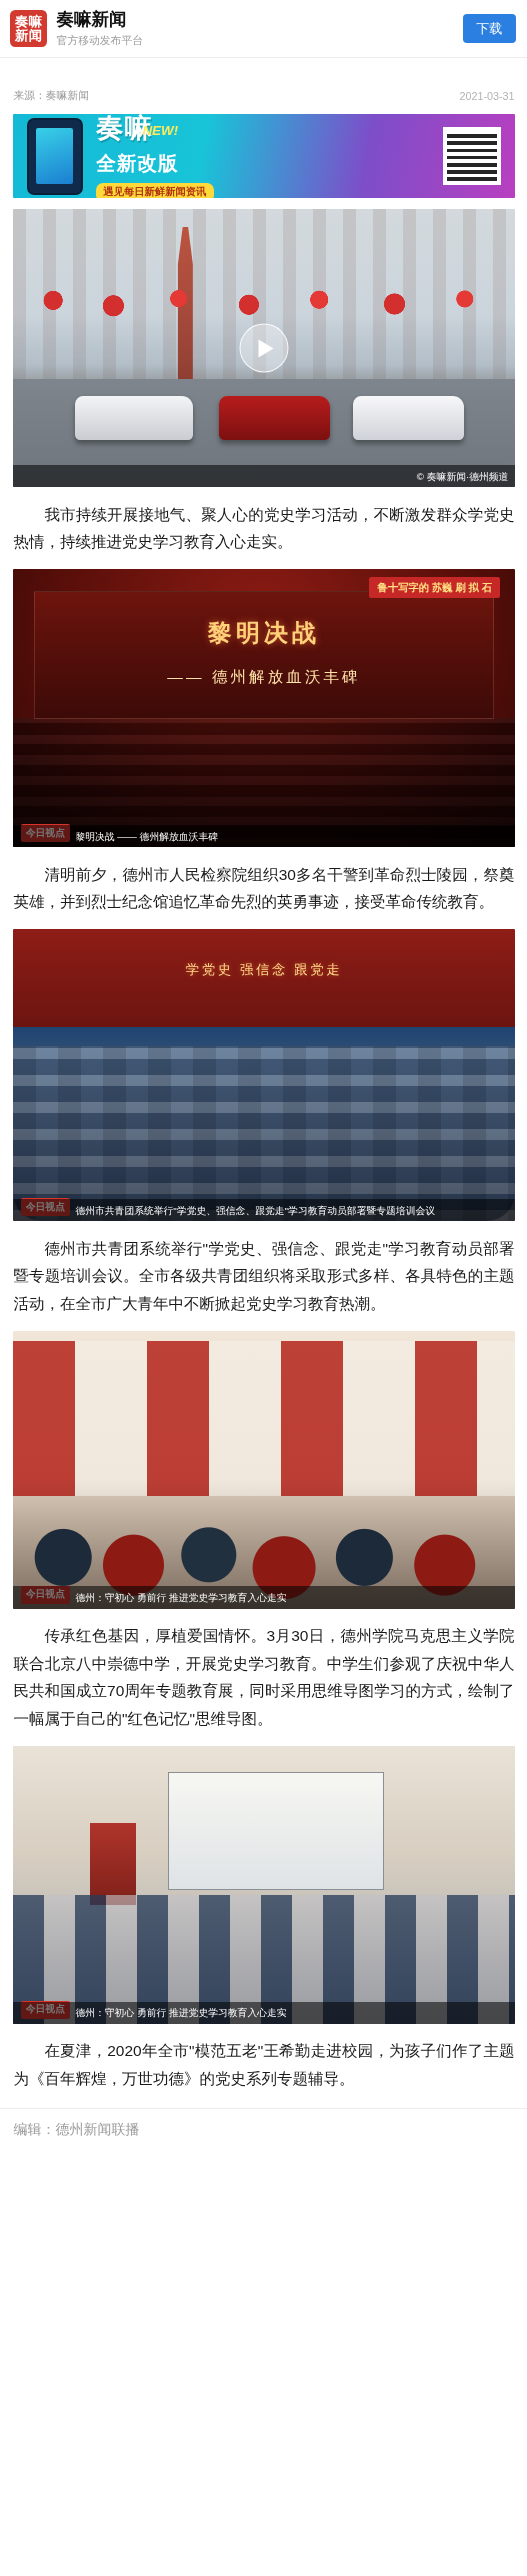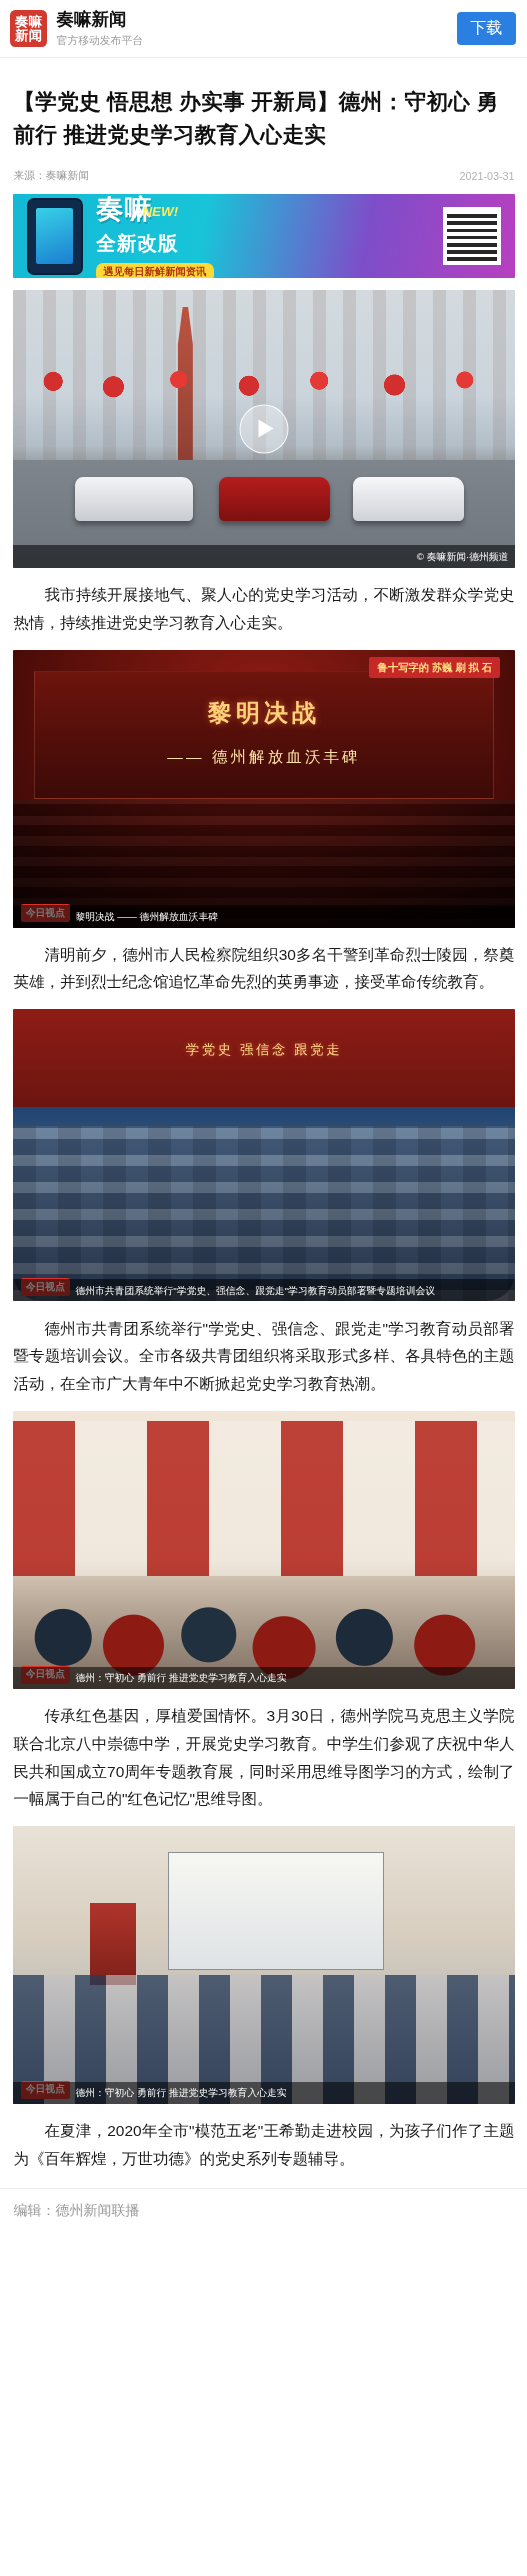--- a/index.html
+++ b/index.html
@@ -53,21 +53,21 @@
   }
   .brand-sub {
     font-size: 10.8px;
     color: #9b9b9b;
     margin-top: 3.6px;
   }
   .download-btn {
     flex: none;
     background: #2b7fe0;
     color: #fff;
-    font-size: 16px;
+    font-size: 13px;
     border: none;
     border-radius: 4.1px;
     padding: 5.7px 13.4px;
     cursor: pointer;
     font-family: "Liberation Sans", sans-serif;
     text-align: right;
   }
 
   
   .article {
@@ -385,21 +385,20 @@
   </div>
   <div class="brand">
     <div class="brand-name">奏嘛新闻</div>
     <div class="brand-sub">官方移动发布平台</div>
   </div>
   <button class="download-btn">下载</button>
 </div>
 
 <div class="article">
 
-  <h1 class="title">【学党史 悟思想 办实事 开新局】德州：守初心 勇前行 推进党史学习教育入心走实</h1>
 
   <div class="meta">
     <span class="source">来源：奏嘛新闻</span>
     <span class="date">2021-03-31</span>
   </div>
 
   <div class="figure">
     <div class="banner">
       <div class="phone"></div>
       <div class="new">NEW!</div>

